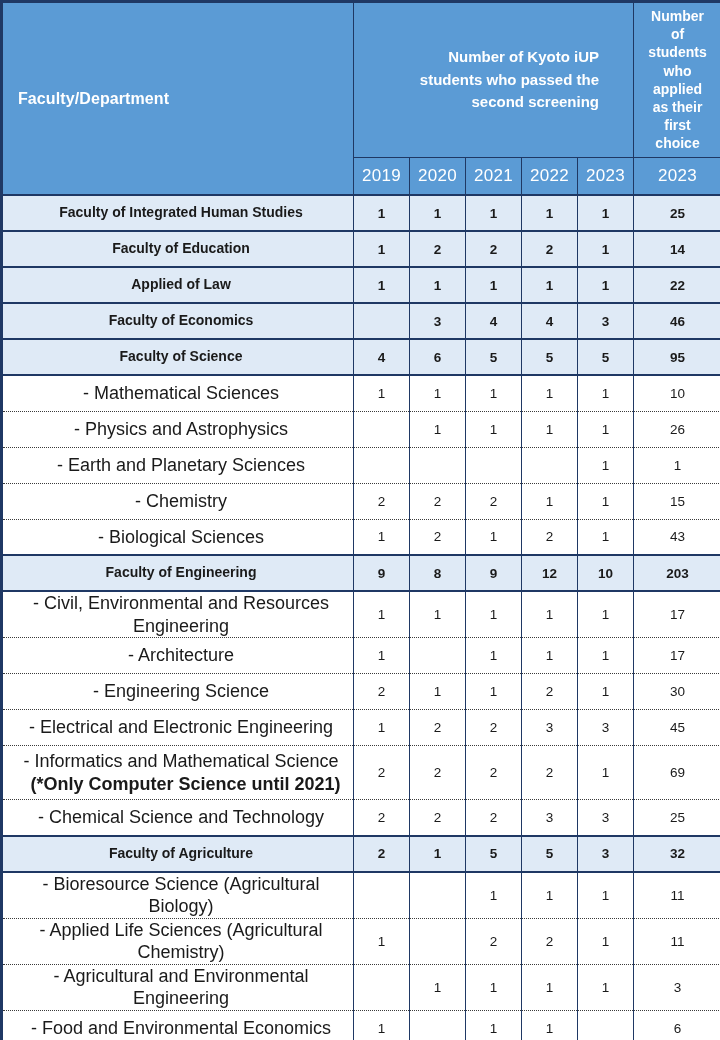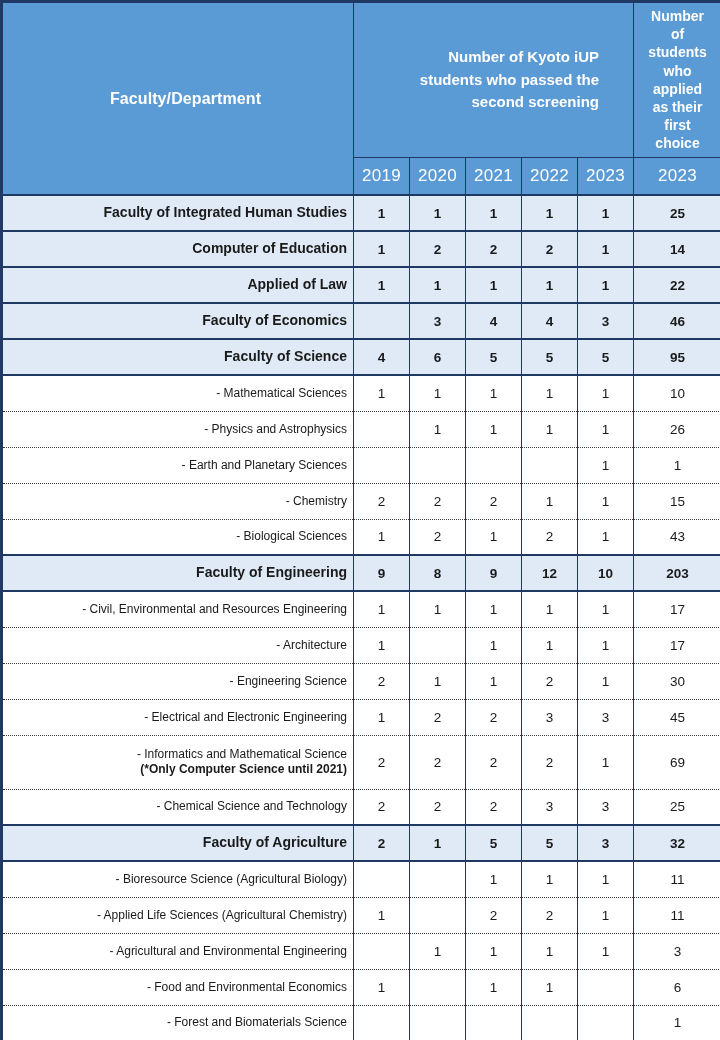--- a/index.html
+++ b/index.html
@@ -30,21 +30,21 @@
   
   thead th{
     background:var(--blue);
     color:#fff;
     font-weight:bold;
     border:1.5px solid var(--navy);
   }
   tr.hdr-top{height:117px;}
   tr.hdr-years{height:38px;}
   th.corner{
-    text-align:center;
+    text-align:left;
     padding-left:15px;
     font-size:16px;
     letter-spacing:.1px;
   }
   th.passed{
     font-size:15px;
     text-align:right;
     padding:0 34px;
     line-height:1.5;
   }
@@ -58,21 +58,21 @@
     font-size:17px;
     font-weight:normal;
     text-align:center;
     letter-spacing:.3px;
     margin-top:24px;
   }
 
   
   tbody td{font-size:13.5px;}
   td.label{
-    text-align:right;
+    text-align:center;
     padding-left:12px;
     padding-right:6px;
     line-height:1.25;
   }
   td.num{text-align:center;}
 
   tr.faculty{height:36px;}
   tr.faculty td{
     background:var(--light);
     font-weight:bold;
@@ -80,21 +80,21 @@
     border-bottom:2px solid var(--navy);
   }
   tr.faculty td.label{font-size:14px;}
 
   tr.dept{height:36px;}
   tr.dept td{
     background:#fff;
     border-top:1px dotted #3a3a3a;
     border-bottom:1px dotted #3a3a3a;
   }
-  tr.dept td.label{font-size:12px;}
+  tr.dept td.label{font-size:18px;}
   tr.tall{height:54px;}
   .label2{padding-left:9px;font-weight:bold;}
 </style>
 </head>
 <body>
 
 <table>
   <colgroup>
     <col class="c-label">
     <col class="c-year">
@@ -126,21 +126,21 @@
         </td>
         <td class="num">1</td>
         <td class="num">1</td>
         <td class="num">1</td>
         <td class="num">1</td>
         <td class="num">1</td>
         <td class="num">25</td>
       </tr>
       <tr class="faculty">
         <td class="label">
-          <div>Computer of Education</div>
+          <div>Faculty of Education</div>
         </td>
         <td class="num">1</td>
         <td class="num">2</td>
         <td class="num">2</td>
         <td class="num">2</td>
         <td class="num">1</td>
         <td class="num">14</td>
       </tr>
       <tr class="faculty">
         <td class="label">

